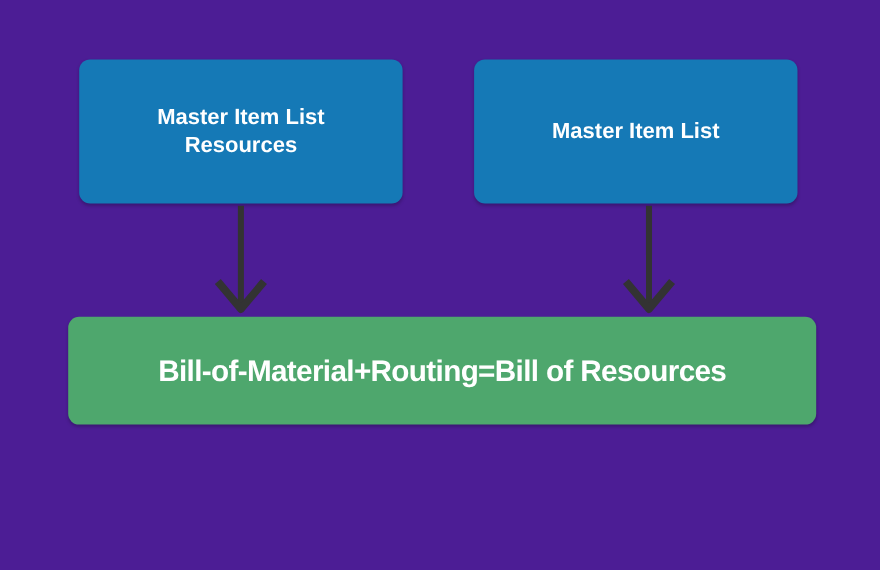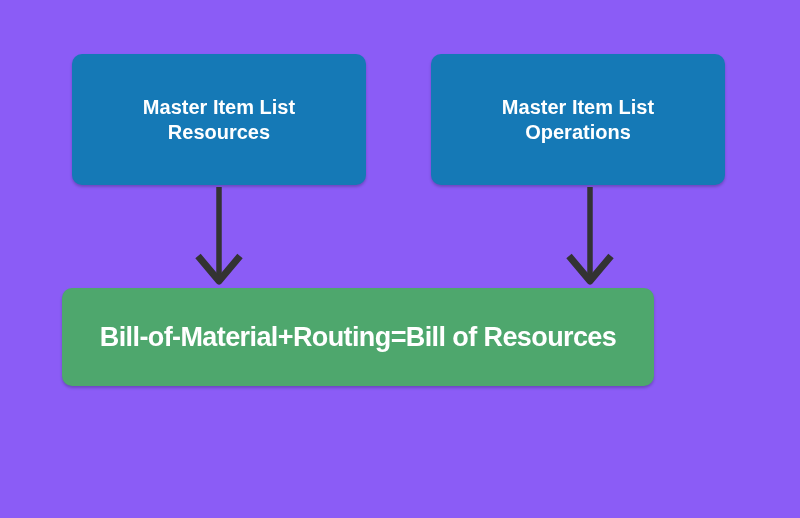--- a/index.html
+++ b/index.html
@@ -31,50 +31,49 @@
     width: 294px;
     height: 131px;
     font-size: 20px;
     line-height: 1.22;
   }
   #node-products  { left: 72px; }
   #node-operations{ left: 431px; }
   .node-green {
     left: 62px;
     top: 288px;
-    width: 592px;
+    width: 680px;
     height: 98px;
     font-size: 27px;
     letter-spacing: -0.6px;
   }
   .arrow {
     position: absolute;
     top: 185px;
     width: 60px;
     height: 104px;
   }
   #arrow-left  { left: 189px; }
   #arrow-right { left: 560px; }
 </style>
 </head>
 <body>
 
-<div class="canvas" style="background: #8b5cf6;">
+<div class="canvas" style="background: #4c1d95;">
 
   <div class="node node-blue" id="node-products" style="background: rgb(21, 121, 182);">
     <div>
       <span>Master Item List</span><br>
       <span>Resources</span>
     </div>
   </div>
 
   <div class="node node-blue" id="node-operations" style="background: rgb(21, 121, 182);">
     <div>
       <span>Master Item List</span><br>
-      <span>Operations</span>
     </div>
   </div>
 
   <svg class="arrow" id="arrow-left" viewBox="0 0 60 104" aria-hidden="true">
     <line x1="30" y1="2" x2="30" y2="96" fill="none" stroke-width="5.5" stroke="#333333"></line>
     <polyline points="9,71 30,96 51,71" fill="none" stroke-width="7" stroke-linejoin="round" stroke="#333333"></polyline>
   </svg>
 
   <svg class="arrow" id="arrow-right" viewBox="0 0 60 104" aria-hidden="true">
     <line x1="30" y1="2" x2="30" y2="96" fill="none" stroke-width="5.5" stroke="#333333"></line>

